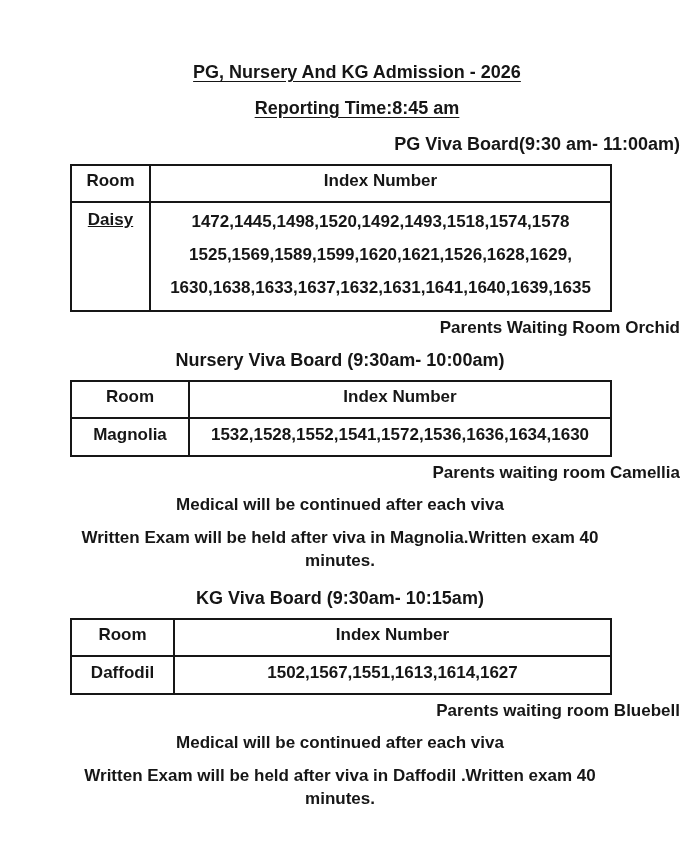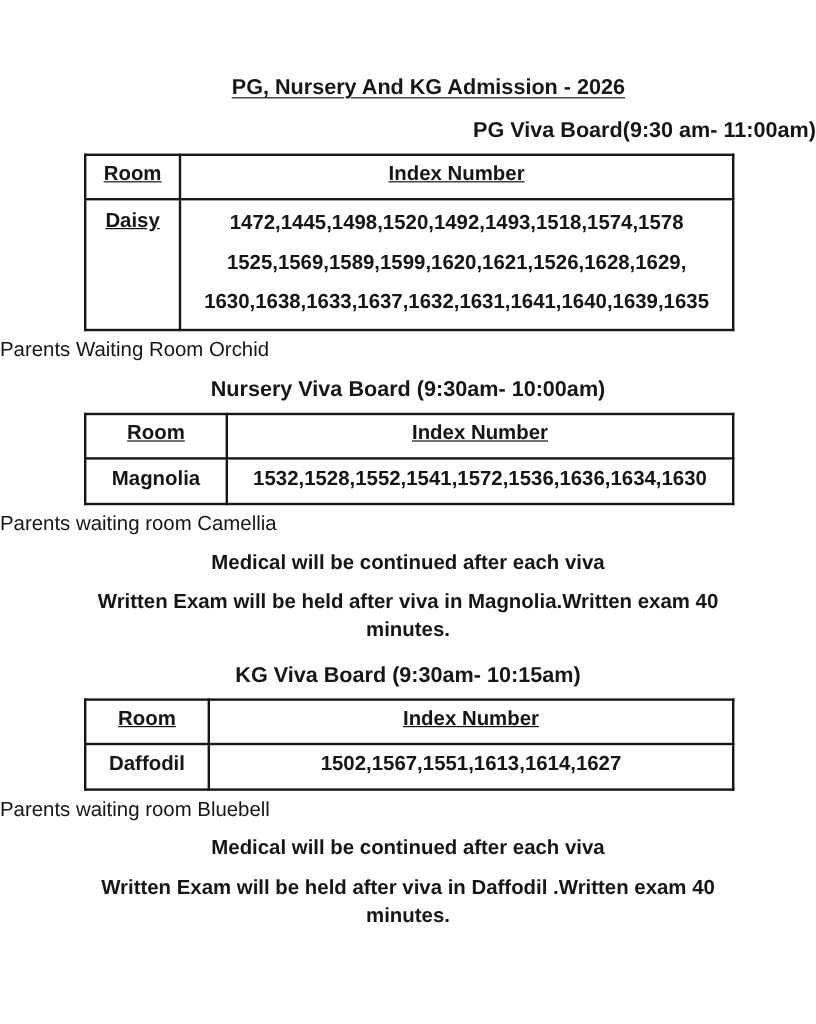--- a/index.html
+++ b/index.html
@@ -17,30 +17,30 @@
   h3.sec{font-size:18px;line-height:24px;margin:4px 0 8px 0;}
   h3.left{margin-left:57px;text-align:right;}
   h3.mid{text-align:center;}
   table.t{
     border-collapse:collapse;table-layout:fixed;
     margin-left:70px;width:542px;
   }
   table.t th,table.t td{
     border:2px solid #161616;font-size:17px;text-align:center;
   }
-  table.t th{padding:5px 4px 10px 4px;text-decoration:underline;}
+  table.t th{padding:5px 4px 10px 4px;}
   .t1 .c-room{width:69px;}
   .t2 .c-room{width:108px;}
   .t3 .c-room{width:93px;}
   .t1 td.room{vertical-align:top;padding-top:7px;text-decoration:underline;}
   .t1 td.idx{padding:2px 2px 6px 2px;}
   .t1 td.idx div{line-height:33px;}
   .t2 td,.t3 td{padding:6px 4px 10px 4px;}
   p.note{
-    font-weight:normal;font-size:17px;line-height:20px;text-align:left;
+    font-weight:bold;font-size:17px;line-height:20px;text-align:right;
     margin:6px 0 10px 0;
   }
   p.bnote{
     font-weight:bold;font-size:17px;line-height:20px;text-align:center;
     margin:12px 0 0 0;
   }
   p.exam{
     font-weight:bold;font-size:17px;line-height:23px;text-align:center;
     margin:11px 0 0 0;
   }
@@ -48,20 +48,21 @@
   table.gapt{margin-top:2px;}
 </style>
 </head>
 <body>
 
 <div class="doc">
 
   <h1 class="center u">PG, Nursery And KG Admission - 2026</h1>
 
 
+  <h2 class="center u">Reporting Time:8:45 am</h2>
 
   <h3 class="sec left">PG Viva Board(9:30 am- 11:00am)</h3>
   <table class="t t1">
     <thead>
       <tr>
         <th class="c-room">Room</th>
         <th>Index Number</th>
       </tr>
     </thead>
     <tbody>

